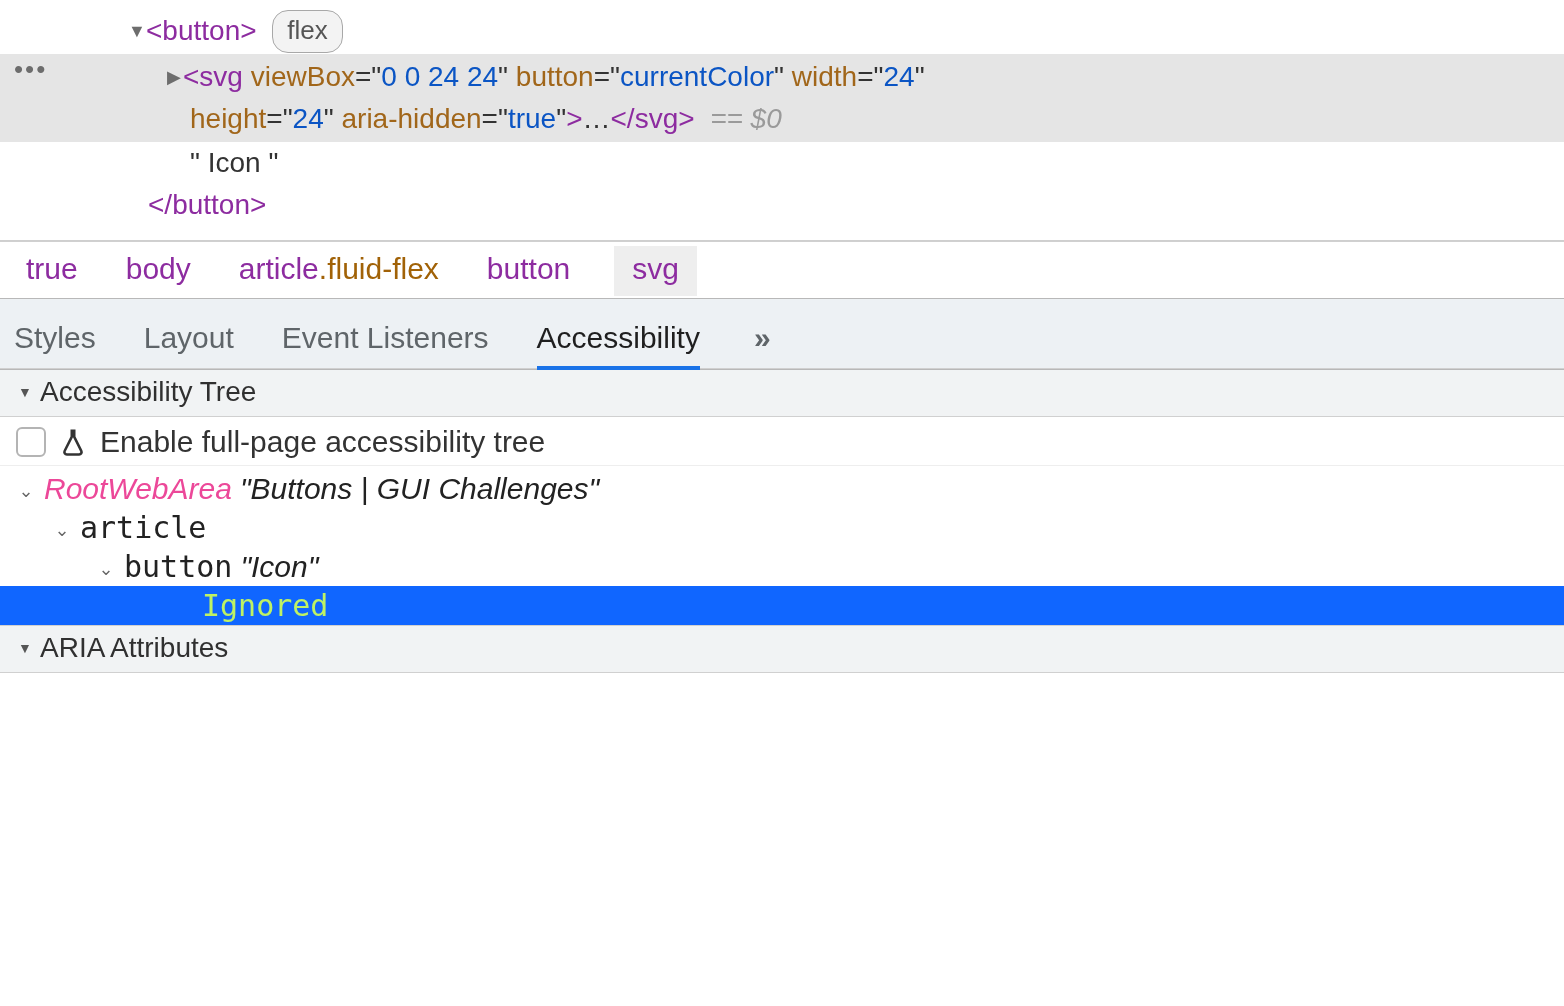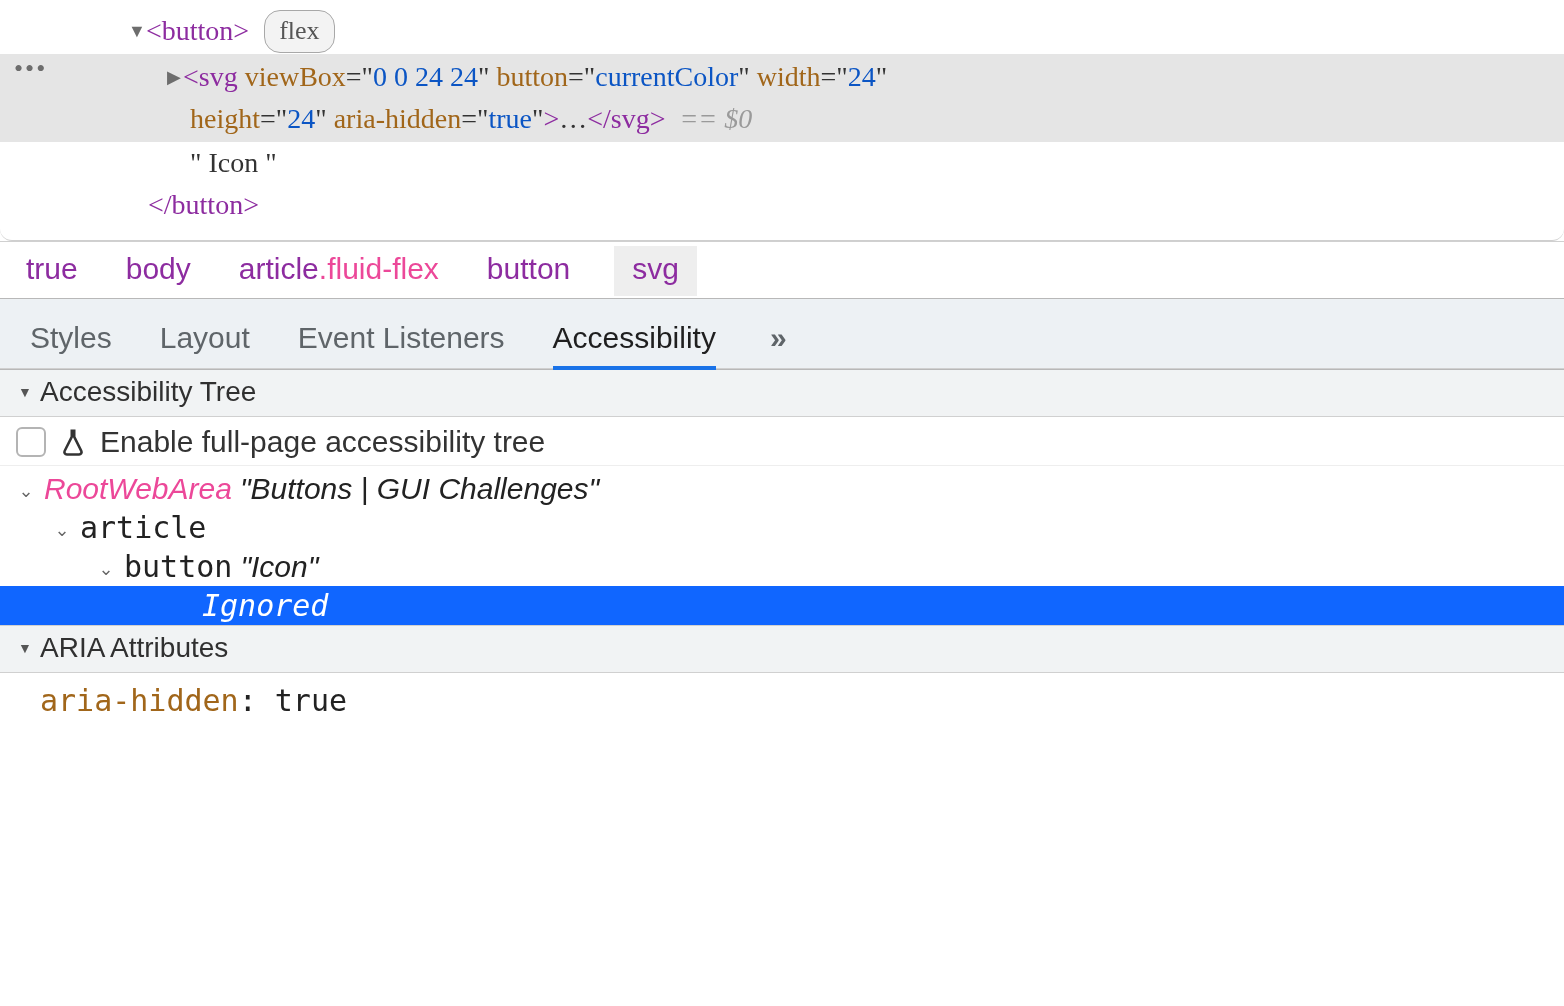--- a/index.html
+++ b/index.html
@@ -4,21 +4,21 @@
 <style>
   * { box-sizing: border-box; }
   html, body {
     margin: 0; padding: 0;
     font-family: -apple-system, BlinkMacSystemFont, "Segoe UI", Helvetica, Arial, sans-serif;
     background: #ffffff;
     font-size: 28px;
     color: #333;
     width: 1564px;
   }
-  .mono { font-family: Liberation Serif, serif; border-radius: 12px; }
+  .mono { font-family: Liberation Sans, sans-serif; }
 
   
   .dom-panel {
     padding: 10px 0 14px 0;
     border-bottom: 1px solid #cfcfcf;
   }
   .dom-line {
     line-height: 1.5;
     padding: 0 0 0 0;
     white-space: nowrap;
@@ -83,21 +83,21 @@
     background: #eeeeee;
     padding: 6px 18px 10px;
     margin: -6px 0 -10px;
   }
 
   
   .subtabs {
     display: flex;
     align-items: center;
     gap: 48px;
-    padding: 14px 30px 0 30px;
+    padding: 14px 30px 0 14px;
     background: #edf1f4;
     border-bottom: 1px solid #b8b8b8;
     box-shadow: inset 0 -1px 0 #d0d0d0;
   }
   .subtab {
     color: #5f6569;
     font-size: 30px;
     padding: 8px 0 14px 0;
     cursor: default;
     position: relative;
@@ -180,23 +180,22 @@
   .tree-row .role-italic { font-style: italic; color: #ec4899; }
   .tree-row .role-mono { font-family: "SF Mono", Menlo, Consolas, monospace; color: #222; }
   .tree-row .label-italic { font-style: italic; color: #222; }
   .tree-row.selected {
     background: #1066ff;
     color: #fff;
     margin-left: -10px;
     padding-left: 10px;
   }
   .tree-row.selected .ignored {
-    font-style: italic;
     font-family: "SF Mono", Menlo, Consolas, monospace;
-    color: #ffffff;
+    color: #bef264;
   }
 
   .aria-attrs {
     padding: 10px 0 30px 40px;
   }
   .aria-attrs .key {
     color: #a1661a;
     font-family: "SF Mono", Menlo, Consolas, monospace;
     font-size: 30px;
   }
@@ -241,21 +240,21 @@
   </div>
 
   <div class="dom-line indent1b">
     <span class="tag-punc">&lt;/</span><span class="tag-name">button</span><span class="tag-punc">&gt;</span>
   </div>
 </div>
 
 <div class="breadcrumbs">
   <span class="crumb">true</span>
   <span class="crumb">body</span>
-  <span class="crumb"><span style="color:#8d2ca0">article</span><span style="color:#ec4899">.fluid-flex</span></span>
+  <span class="crumb"><span style="color:#8d2ca0">article</span><span style="color:#a16207">.fluid-flex</span></span>
   <span class="crumb">button</span>
   <span class="crumb">svg</span>
 </div>
 
 <div class="subtabs">
   <span class="subtab">Styles</span>
   <span class="subtab">Layout</span>
   <span class="subtab">Event Listeners</span>
   <span class="subtab active">Accessibility</span>
   <span class="subtab more">»</span>
@@ -295,17 +294,14 @@
       <span style="display:inline-block;width:184px"></span>
       <span class="ignored">Ignored</span>
     </div>
   </div>
 
   <div class="section-header" style="border-top:1px solid #d0d0d0">
     <span class="tri2">▼</span>
     <span>ARIA Attributes</span>
   </div>
 
-  <div class="aria-attrs">
-    <span class="key">aria-hidden</span><span class="val">: </span><span class="val">true</span>
-  </div>
 
 </div>
 
 </body></html>

